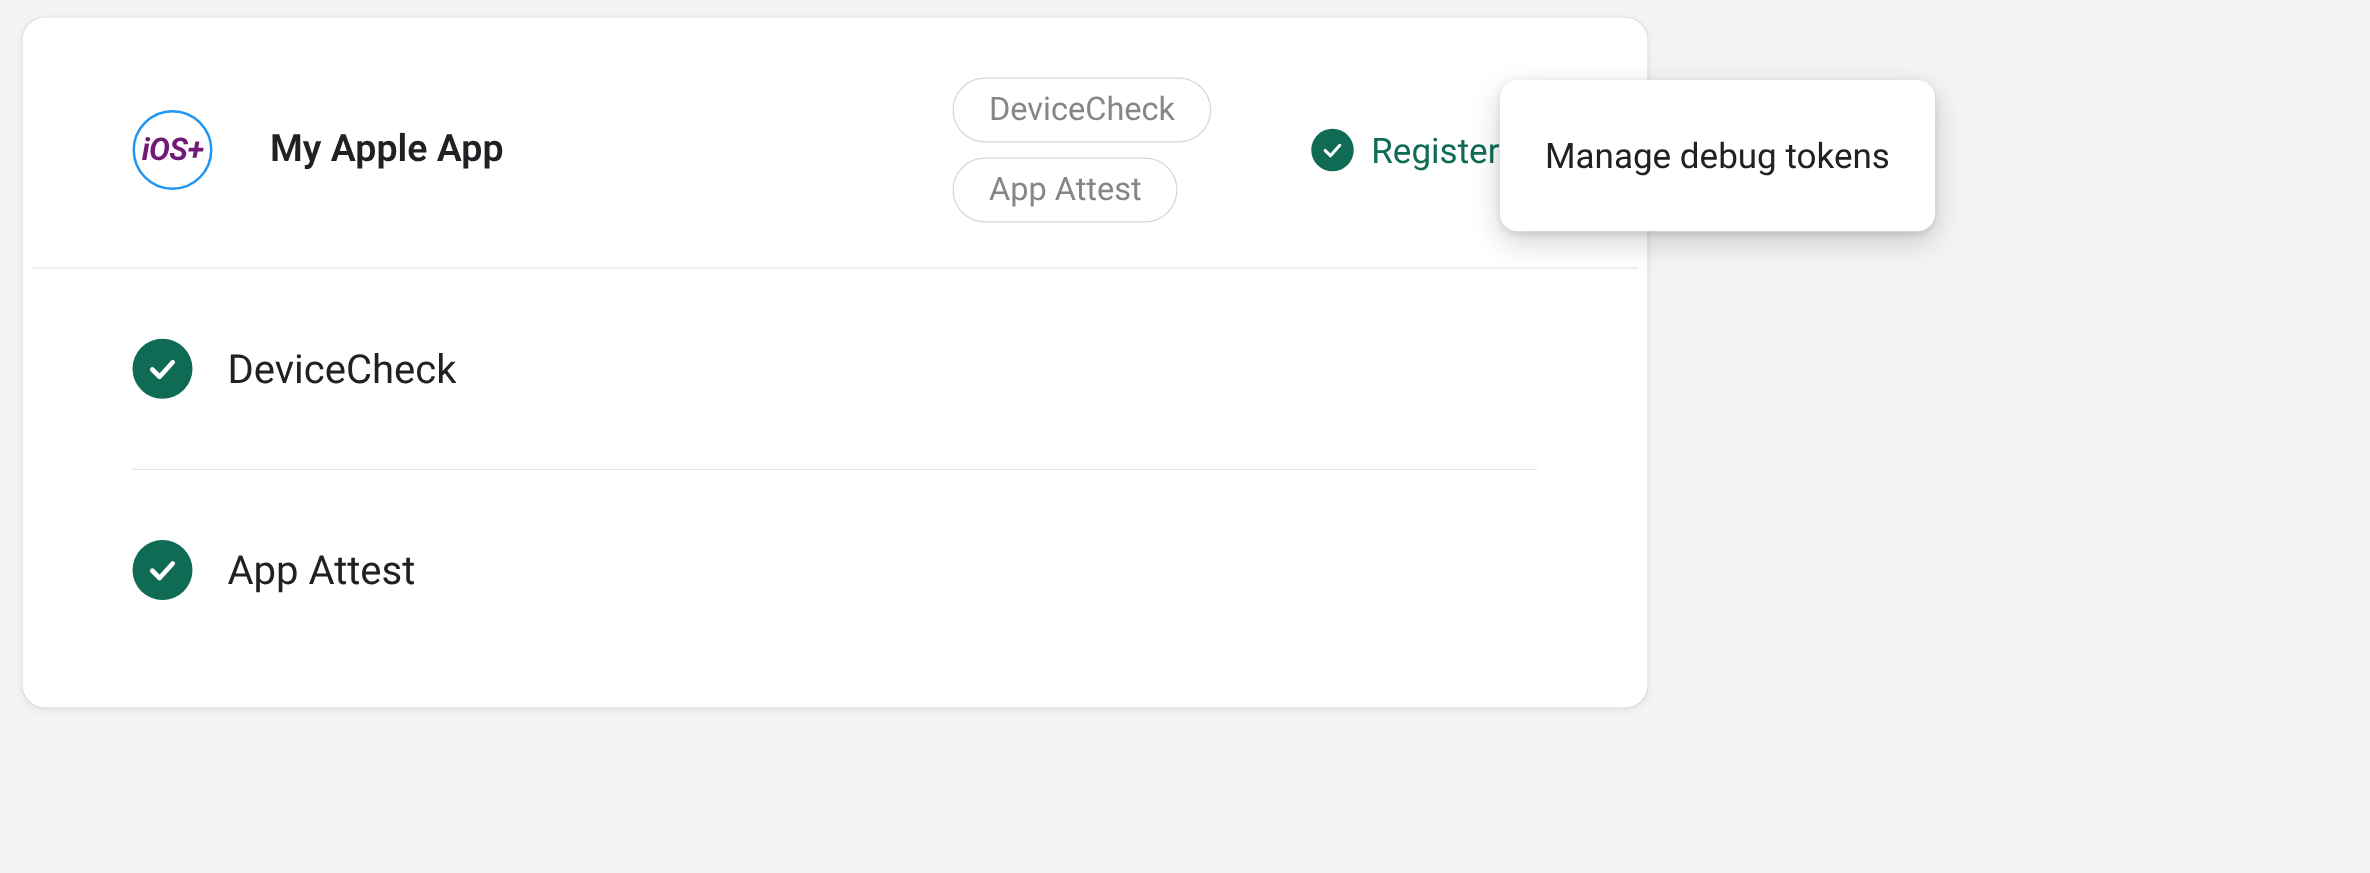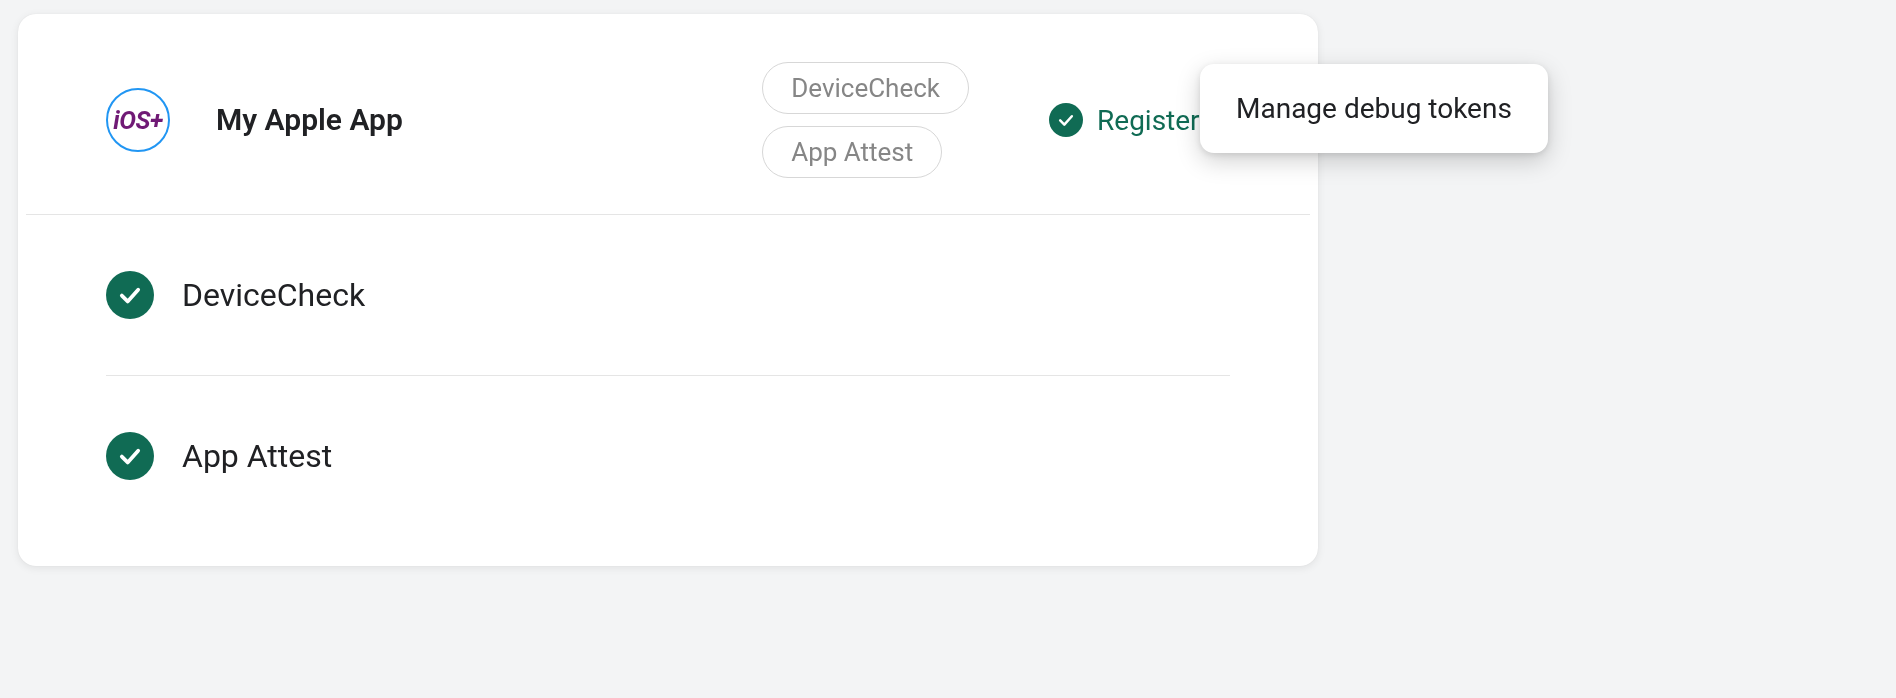--- a/index.html
+++ b/index.html
@@ -153,21 +153,21 @@
       color: #202124;
       margin-left: 28px;
     }
     .popover {
       position: absolute;
       left: 1200px;
       top: 64px;
       background: #ffffff;
       border-radius: 14px;
       box-shadow: 0 8px 24px rgba(0,0,0,0.18), 0 2px 6px rgba(0,0,0,0.1);
-      padding: 28px 36px;
+      padding: 44px 36px;
       font-size: 28px;
       color: #202124;
       white-space: nowrap;
     }
   </style>
 </head>
 <body>
 
 <div class="card">
   <div class="header-row">

